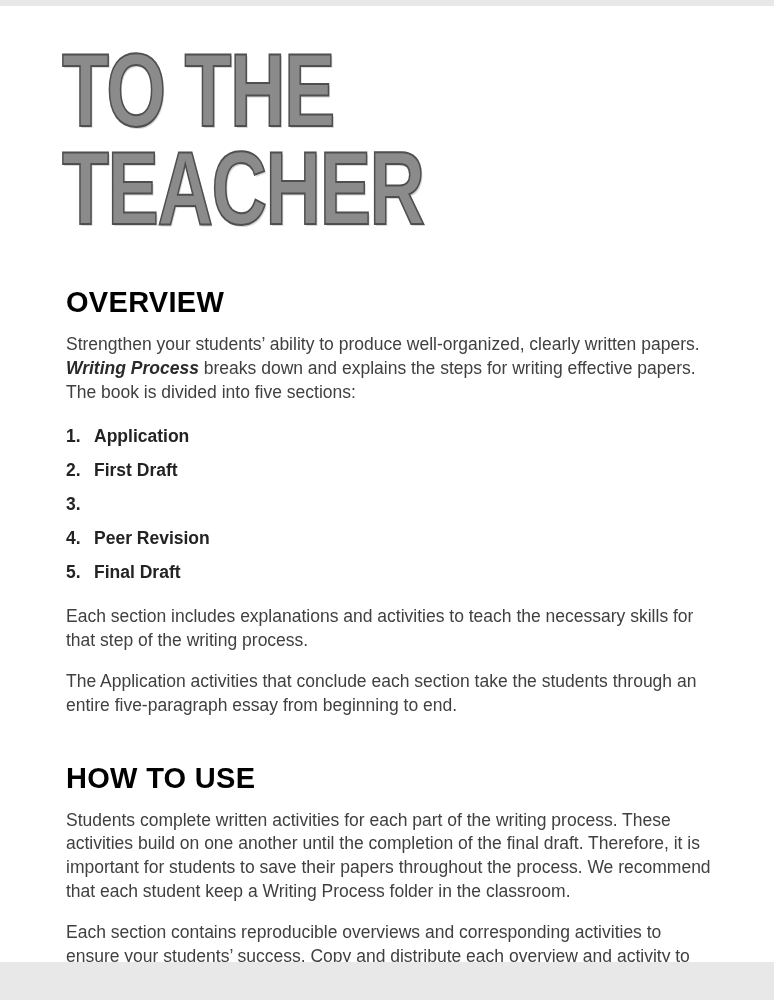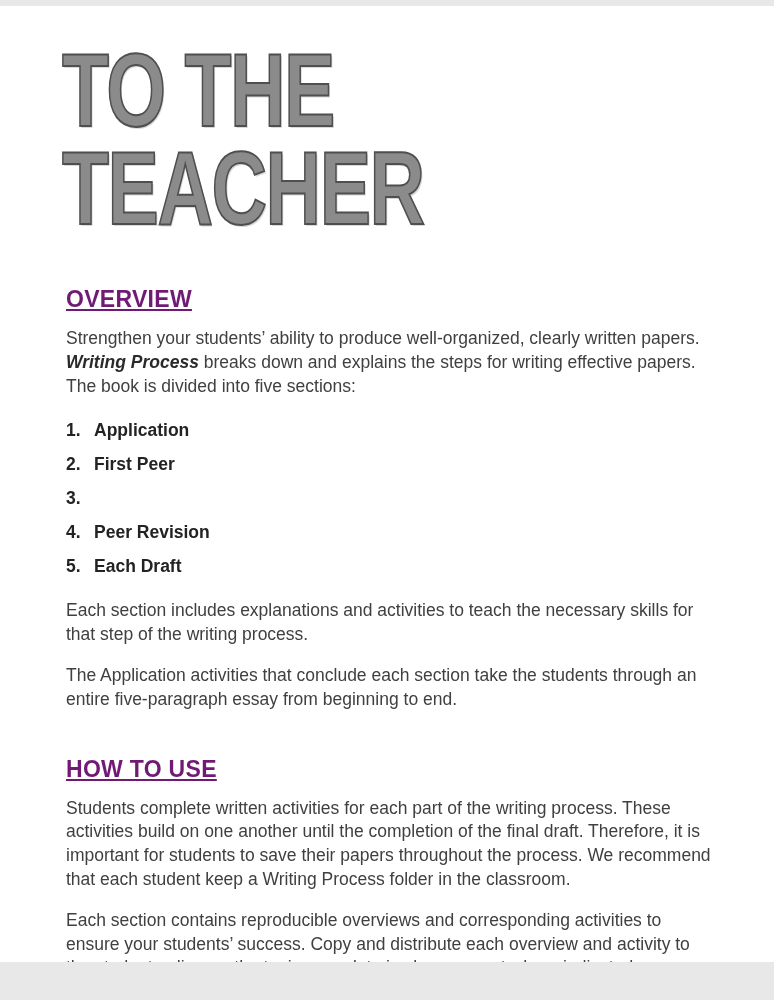--- a/index.html
+++ b/index.html
@@ -40,25 +40,24 @@
     color: #8b8b8b;
     -webkit-text-stroke: 2px #4f4f4f;
     text-shadow: 2px 2px 0 #d9d9d9;
     white-space: nowrap;
   }
   .display-title .row { height: 98px; }
 
   
   .section-heading {
     font-weight: bold;
-    font-size: 23px;
+    font-size: 29px;
     letter-spacing: 0.3px;
-    color: #701a75;
+    color: #000000;
     margin: 0 0 14px 0;
-    text-decoration: underline;
   }
 
   
   .para {
     font-size: 17.5px;
     line-height: 1.36;
     color: #404040;
     margin: 0 0 17px 0;
     max-width: 650px;
   }
@@ -129,32 +128,32 @@
 
       <p class="para"><span>Strengthen your students’ ability to produce well-organized, clearly written papers. </span><span class="em-bold-italic">Writing Process</span><span> breaks down and explains the steps for writing effective papers. The book is divided into five sections:</span></p>
 
       <div class="numbered-list">
         <div class="list-row">
           <span class="num">1.</span>
           <span>Application</span>
         </div>
         <div class="list-row">
           <span class="num">2.</span>
-          <span>First Peer</span>
+          <span>First Draft</span>
         </div>
         <div class="list-row">
           <span class="num">3.</span>
         </div>
         <div class="list-row">
           <span class="num">4.</span>
           <span>Peer Revision</span>
         </div>
         <div class="list-row">
           <span class="num">5.</span>
-          <span>Each Draft</span>
+          <span>Final Draft</span>
         </div>
       </div>
 
       <p class="para">Each section includes explanations and activities to teach the necessary skills for that step of the writing process.</p>
       <p class="para">The Application activities that conclude each section take the students through an entire five-paragraph essay from beginning to end.</p>
     </div>
 
     <div class="howto-block">
       <h2 class="section-heading">HOW TO USE</h2>
       <p class="para">Students complete written activities for each part of the writing process. These activities build on one another until the completion of the final draft. Therefore, it is important for students to save their papers throughout the process. We recommend that each student keep a Writing Process folder in the classroom.</p>

